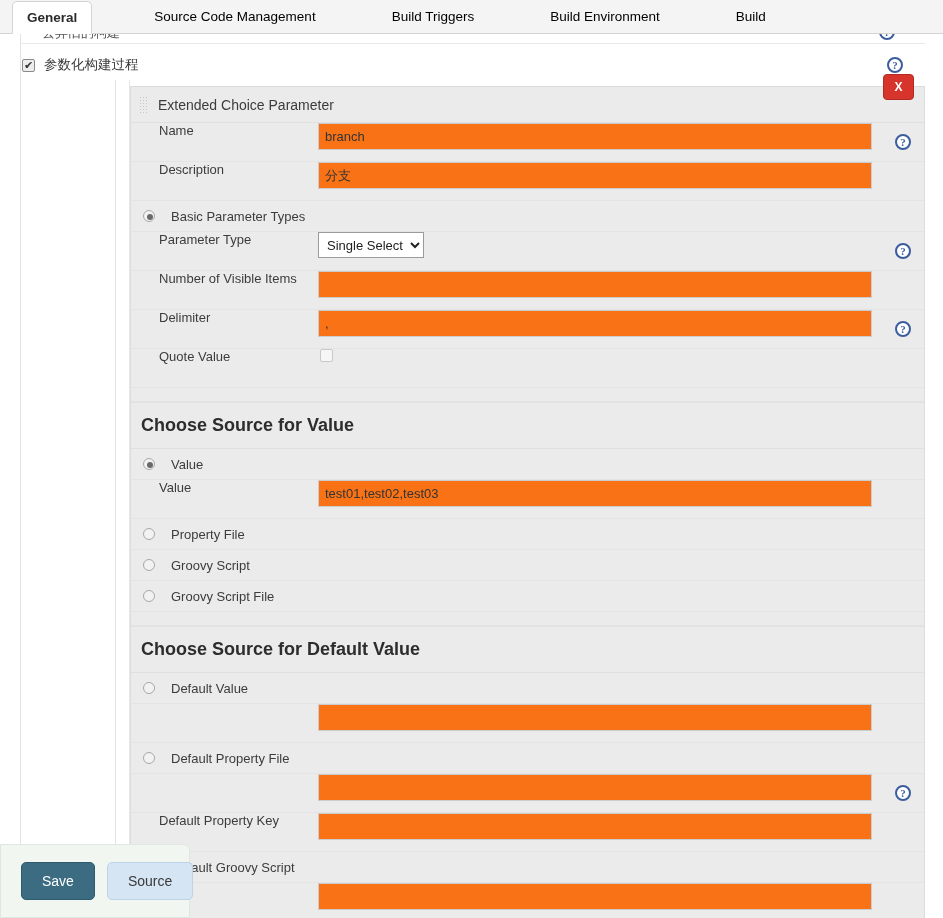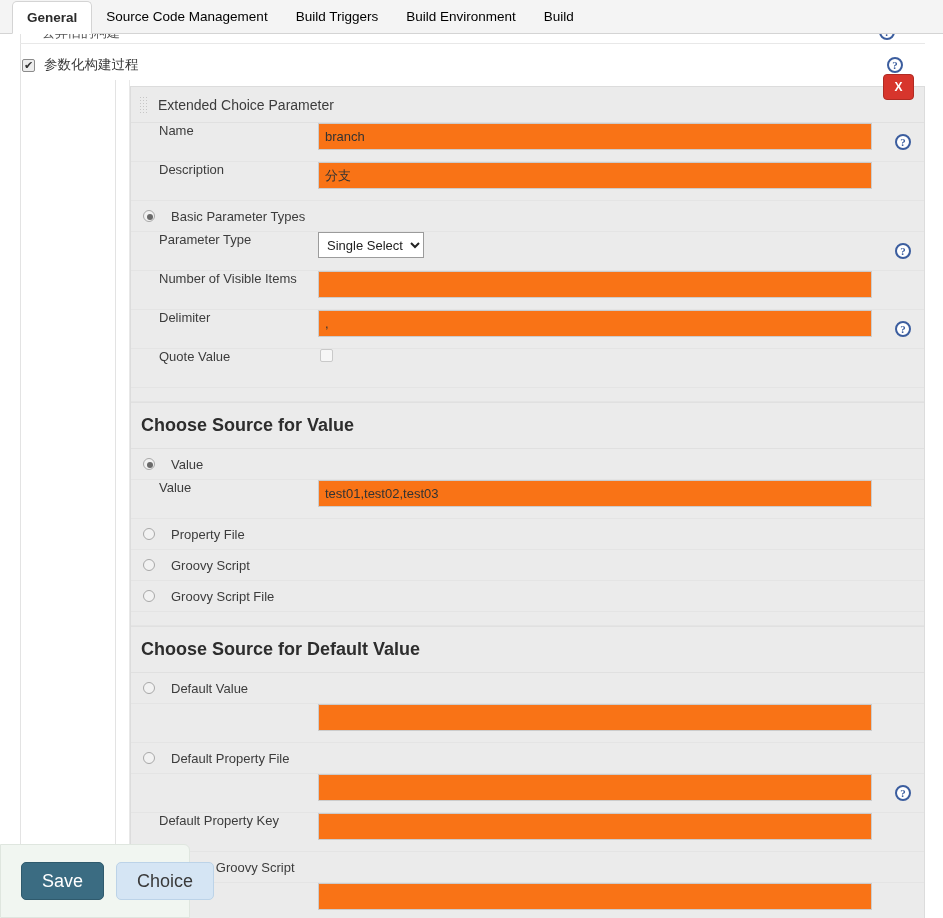--- a/index.html
+++ b/index.html
@@ -15,20 +15,21 @@
 
   
   .tabbar {
     position: absolute; top: 0; left: 0;
     width: 943px; height: 34px;
     background: #f4f4f4;
     border-bottom: 1px solid #d4d4d4;
     display: flex; align-items: flex-end;
     padding-left: 12px;
     z-index: 40;
+    gap: 48px;
   }
   .tab {
     height: 33px;
     padding: 0 14px;
     display: flex; align-items: center;
     font-size: 13.5px;
     color: #000000;
     white-space: nowrap;
     cursor: pointer;
   }
@@ -228,21 +229,21 @@
     border-radius: 0 6px 0 0;
     display: flex; align-items: center;
     padding-left: 20px;
     gap: 12px;
     z-index: 30;
   }
   .btn {
     height: 38px;
     padding: 0 20px;
     border-radius: 5px;
-    font-size: 18px;
+    font-size: 14px;
     display: flex; align-items: center; justify-content: center;
     cursor: pointer;
   }
   .btn-save {
     background: #3b6c82;
     border: 1px solid #2f5a6d;
     color: #ffffff;
   }
   .btn-apply {
     background: #d5e5f4;
@@ -412,16 +413,16 @@
     <div class="row">
       <div class="label"></div>
       <div class="field"><input class="txt" value="" style=""></div>
       <div class="help-cell"></div>
     </div>
 
   </div>
 
   <div class="savebar">
     <div class="btn btn-save">Save</div>
-    <div class="btn btn-apply">Choice</div>
+    <div class="btn btn-apply">Source</div>
   </div>
 
 </div>
 
 </body></html>

